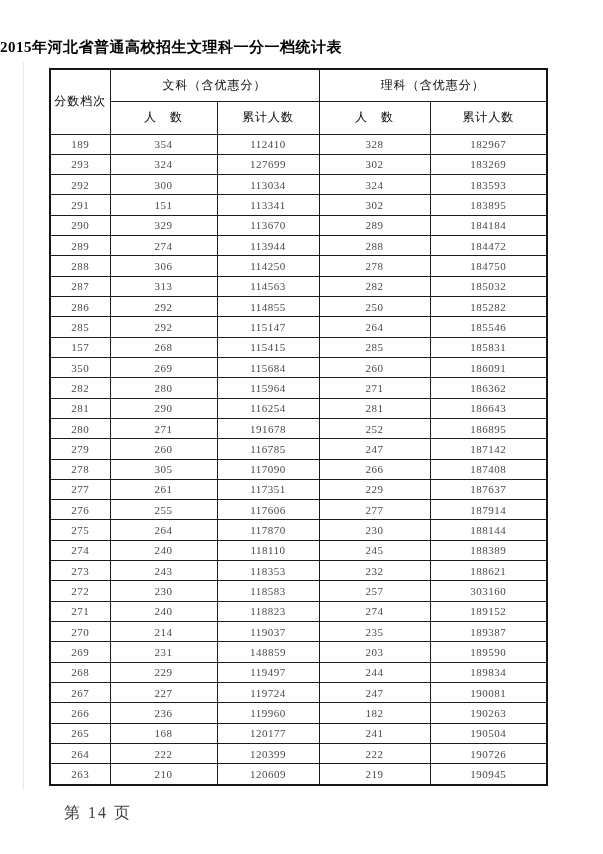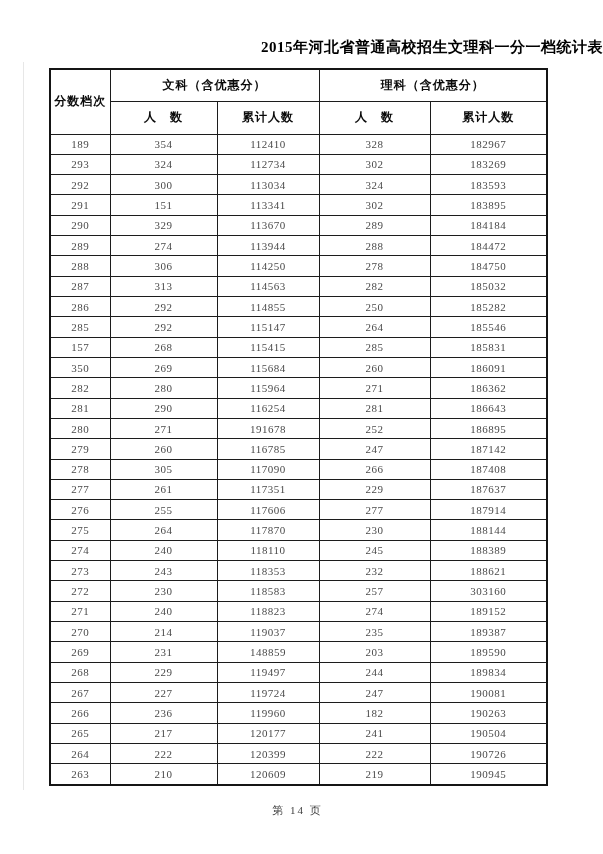--- a/index.html
+++ b/index.html
@@ -20,21 +20,21 @@
     top: 62px;
     height: 728px;
     width: 1px;
     background: #e7e7e7;
   }
   .doc-title {
     position: absolute;
     top: 38px;
     left: 0;
     width: 603px;
-    text-align: right;
+    text-align: left;
     font-size: 15px;
     font-weight: bold;
     color: #000000;
     letter-spacing: 0.5px;
     white-space: nowrap;
   }
   table.score-table {
     position: absolute;
     left: 49px;
     top: 68px;
@@ -48,40 +48,39 @@
   table.score-table td {
     border: 1px solid #1c1c1c;
     text-align: center;
     vertical-align: middle;
     padding: 0;
     overflow: hidden;
     white-space: nowrap;
   }
   table.score-table th {
     font-size: 12px;
-    font-weight: bold;
+    font-weight: normal;
     color: #0a0a0a;
     letter-spacing: 1px;
     margin-left: 8px;
   }
   tr.group-row { height: 32px; }
   tr.sub-row { height: 33px; }
   table.score-table td {
     font-size: 11px;
     font-weight: normal;
     color: #4a4a4a;
     letter-spacing: 0.5px;
   }
   .page-footer {
     position: absolute;
     top: 803px;
-    left: 49px;
+    left: 64px;
     width: 497px;
-    text-align: center;
-    font-size: 11px;
+    font-size: 16px;
     color: #3f3f3f;
     letter-spacing: 2px;
   }
 </style>
 </head>
 <body>
 
 <div class="page-edge-line"></div>
 
 <div class="doc-title">2015年河北省普通高校招生文理科一分一档统计表</div>
@@ -111,21 +110,21 @@
       <tr>
         <td>189</td>
         <td>354</td>
         <td>112410</td>
         <td>328</td>
         <td>182967</td>
       </tr>
       <tr>
         <td>293</td>
         <td>324</td>
-        <td>112734</td>
+        <td>127699</td>
         <td>302</td>
         <td>183269</td>
       </tr>
       <tr>
         <td>292</td>
         <td>300</td>
         <td>113034</td>
         <td>324</td>
         <td>183593</td>
       </tr>
@@ -306,21 +305,21 @@
       </tr>
       <tr>
         <td>266</td>
         <td>236</td>
         <td>119960</td>
         <td>182</td>
         <td>190263</td>
       </tr>
       <tr>
         <td>265</td>
-        <td>217</td>
+        <td>168</td>
         <td>120177</td>
         <td>241</td>
         <td>190504</td>
       </tr>
       <tr>
         <td>264</td>
         <td>222</td>
         <td>120399</td>
         <td>222</td>
         <td>190726</td>

